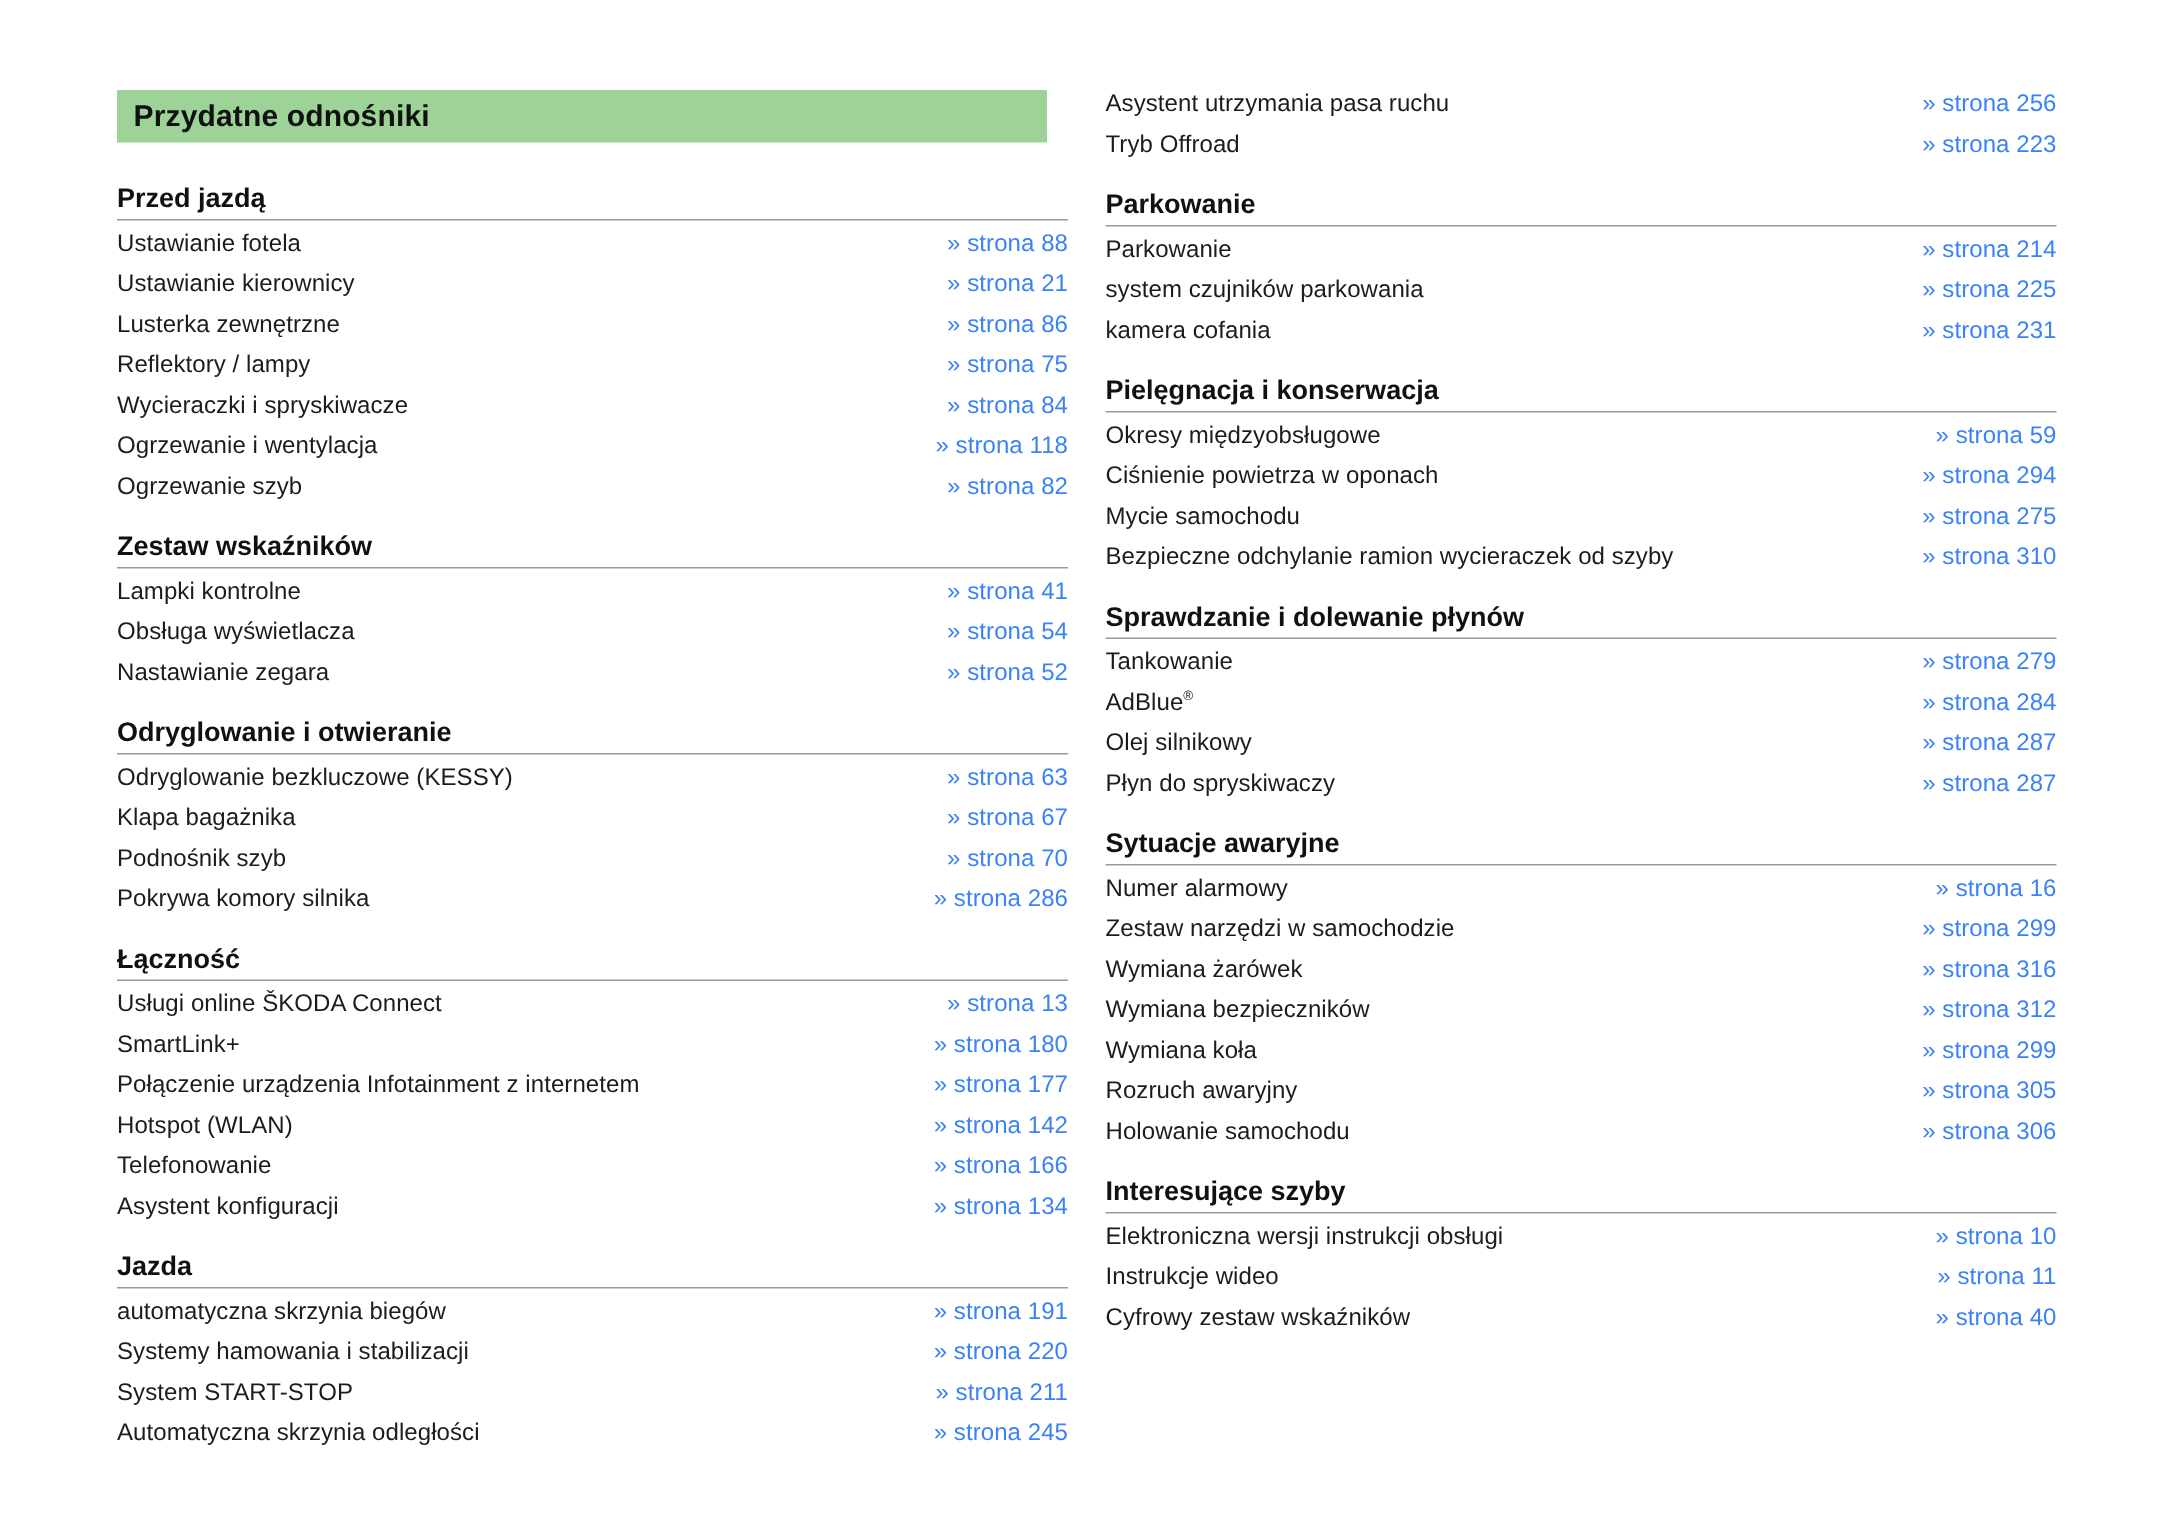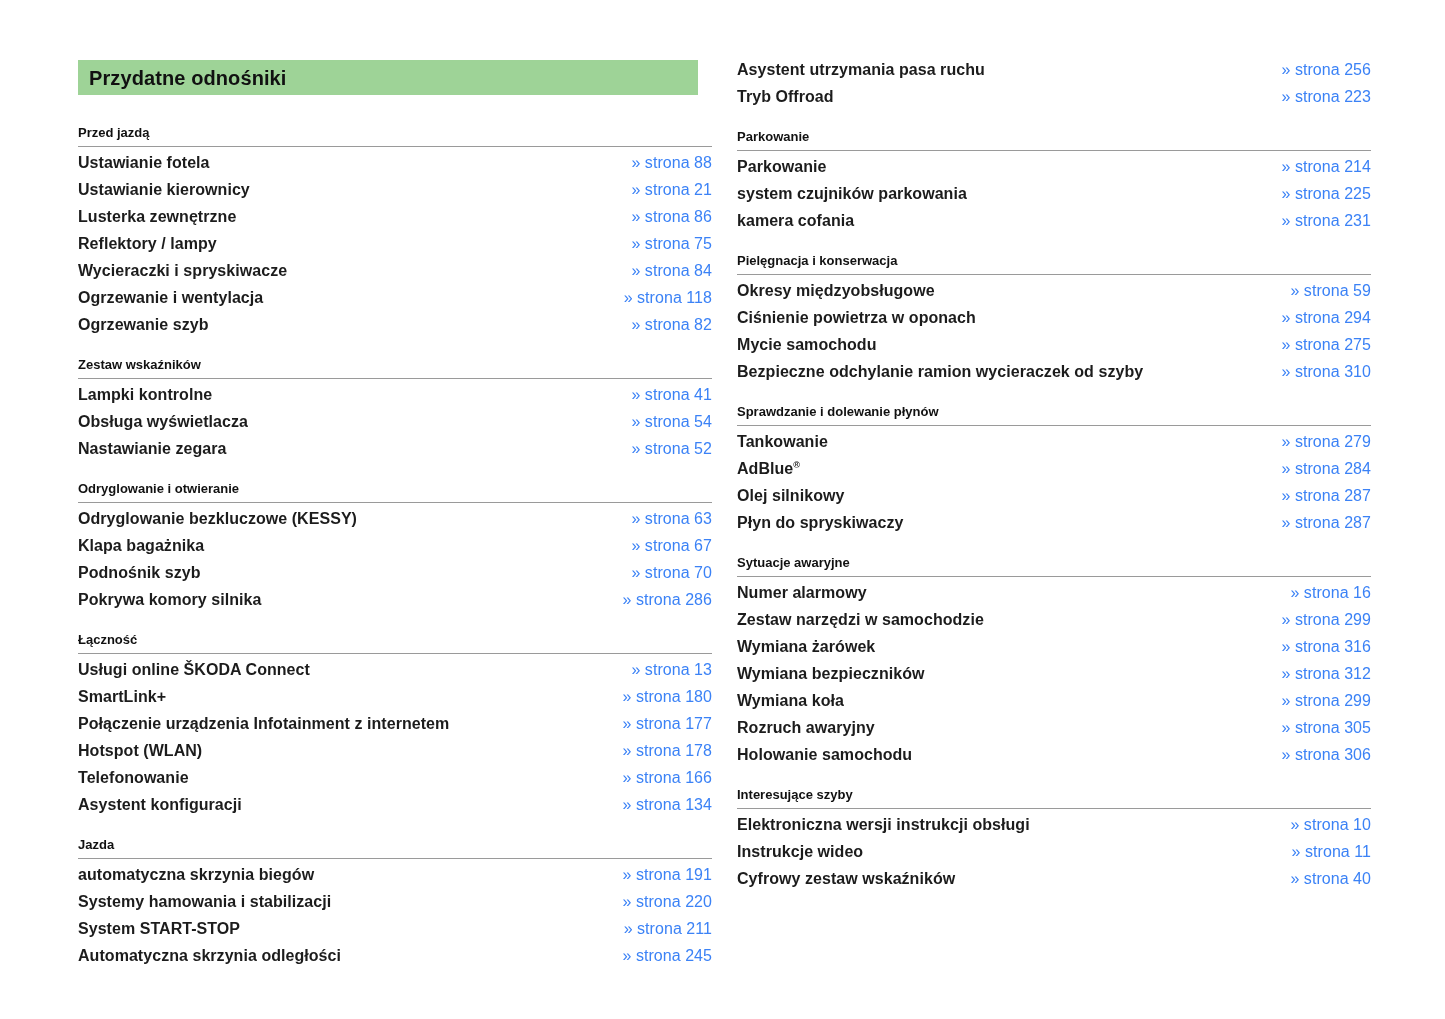--- a/index.html
+++ b/index.html
@@ -60,21 +60,21 @@
     left: 737px;
     width: 634px;
     padding-top: 39px;
   }
 
   
   .section { margin: 0; }
   .section + .section { margin-top: 17px; }
 
   .section-heading {
-    font-size: 13px;
+    font-size: 18px;
     font-weight: bold;
     color: #111111;
     line-height: 19px;
     padding-bottom: 4px;
     white-space: nowrap;
   }
   .section-rule {
     border: 0;
     border-top: 1.5px solid #9a9a9a;
     margin: 0 0 2px 0;
@@ -88,21 +88,20 @@
     align-items: baseline;
     justify-content: space-between;
     height: 27px;
     line-height: 27px;
     white-space: nowrap;
   }
   .entry-label {
     font-size: 16px;
     color: #1c1c1c;
     letter-spacing: 0.05px;
-    font-weight: bold;
   }
   .entry-ref {
     font-size: 16px;
     color: #3b82f6;
     letter-spacing: 0.05px;
     padding-left: 16px;
   }
   sup.reg {
     font-size: 9px;
     vertical-align: super;
@@ -216,21 +215,21 @@
           <span class="entry-ref">» strona 180</span>
         </div>
         <div class="entry">
           <span class="entry-label">Połączenie urządzenia Infotainment z internetem</span>
           <span style="flex: 1 1 auto;"></span>
           <span class="entry-ref">» strona 177</span>
         </div>
         <div class="entry">
           <span class="entry-label">Hotspot (WLAN)</span>
           <span style="flex: 1 1 auto;"></span>
-          <span class="entry-ref">» strona 178</span>
+          <span class="entry-ref">» strona 142</span>
         </div>
         <div class="entry">
           <span class="entry-label">Telefonowanie</span>
           <span style="flex: 1 1 auto;"></span>
           <span class="entry-ref">» strona 166</span>
         </div>
         <div class="entry">
           <span class="entry-label">Asystent konfiguracji</span>
           <span style="flex: 1 1 auto;"></span>
           <span class="entry-ref">» strona 134</span>

